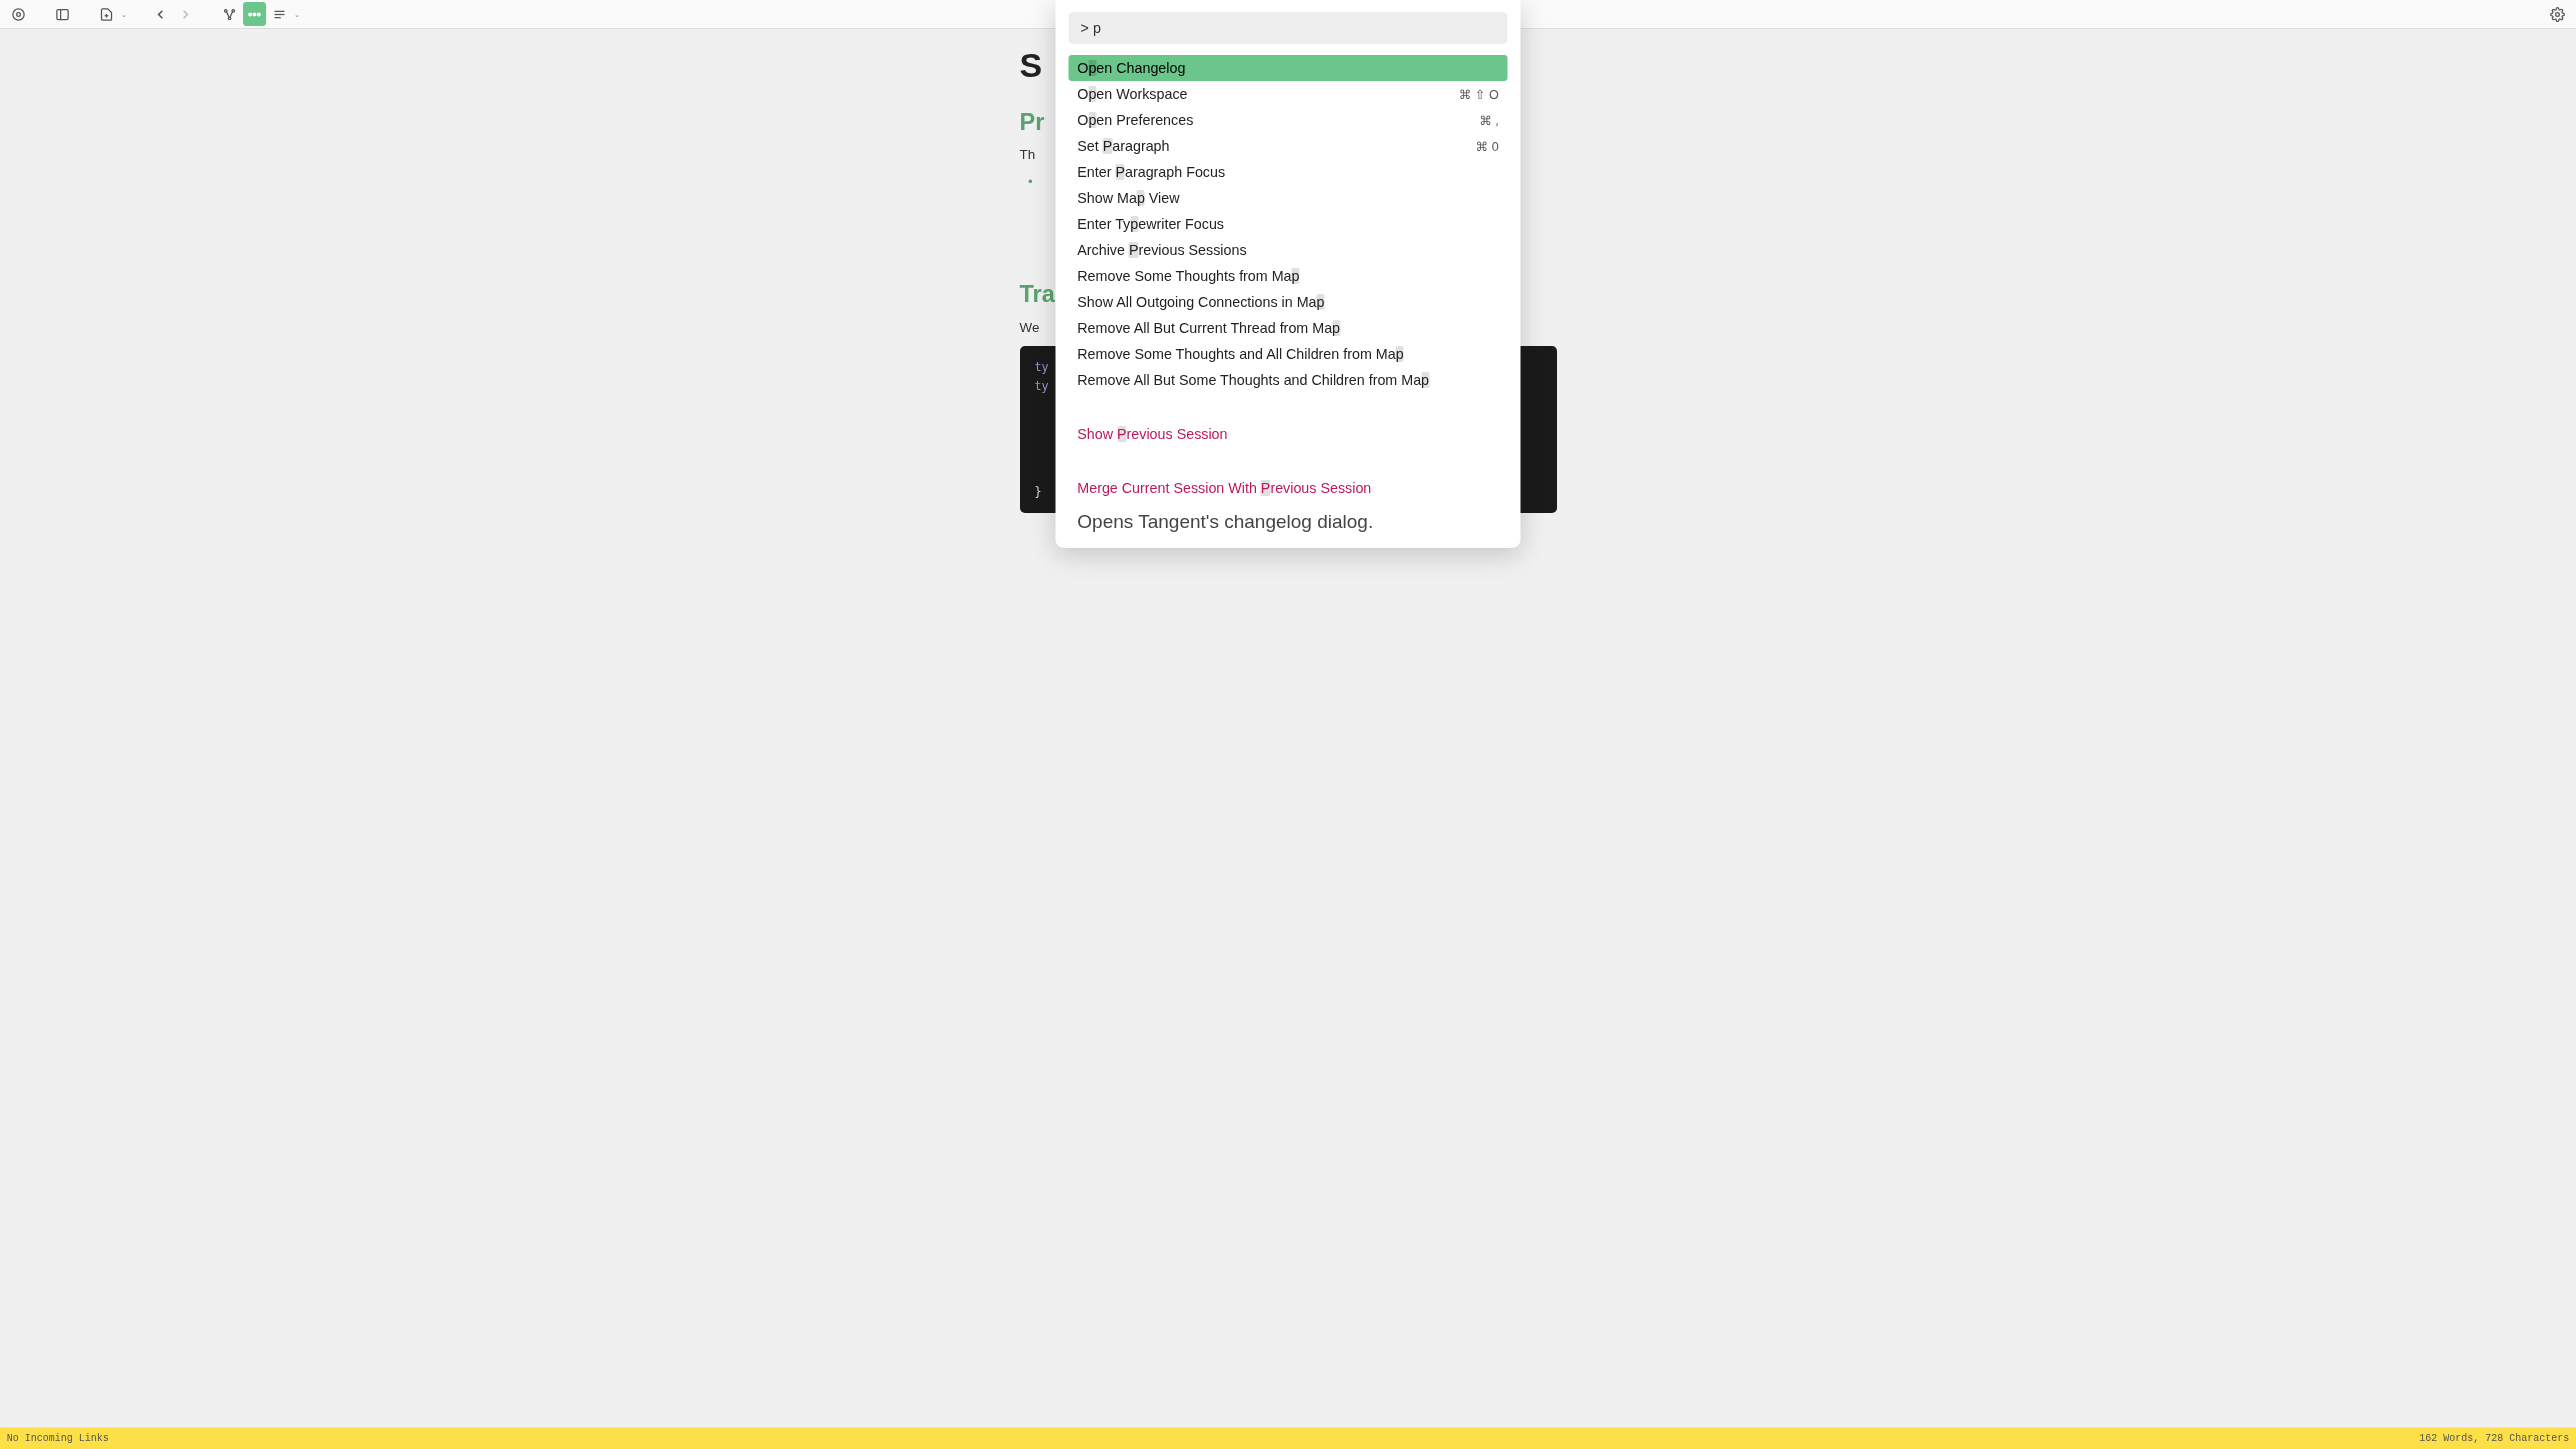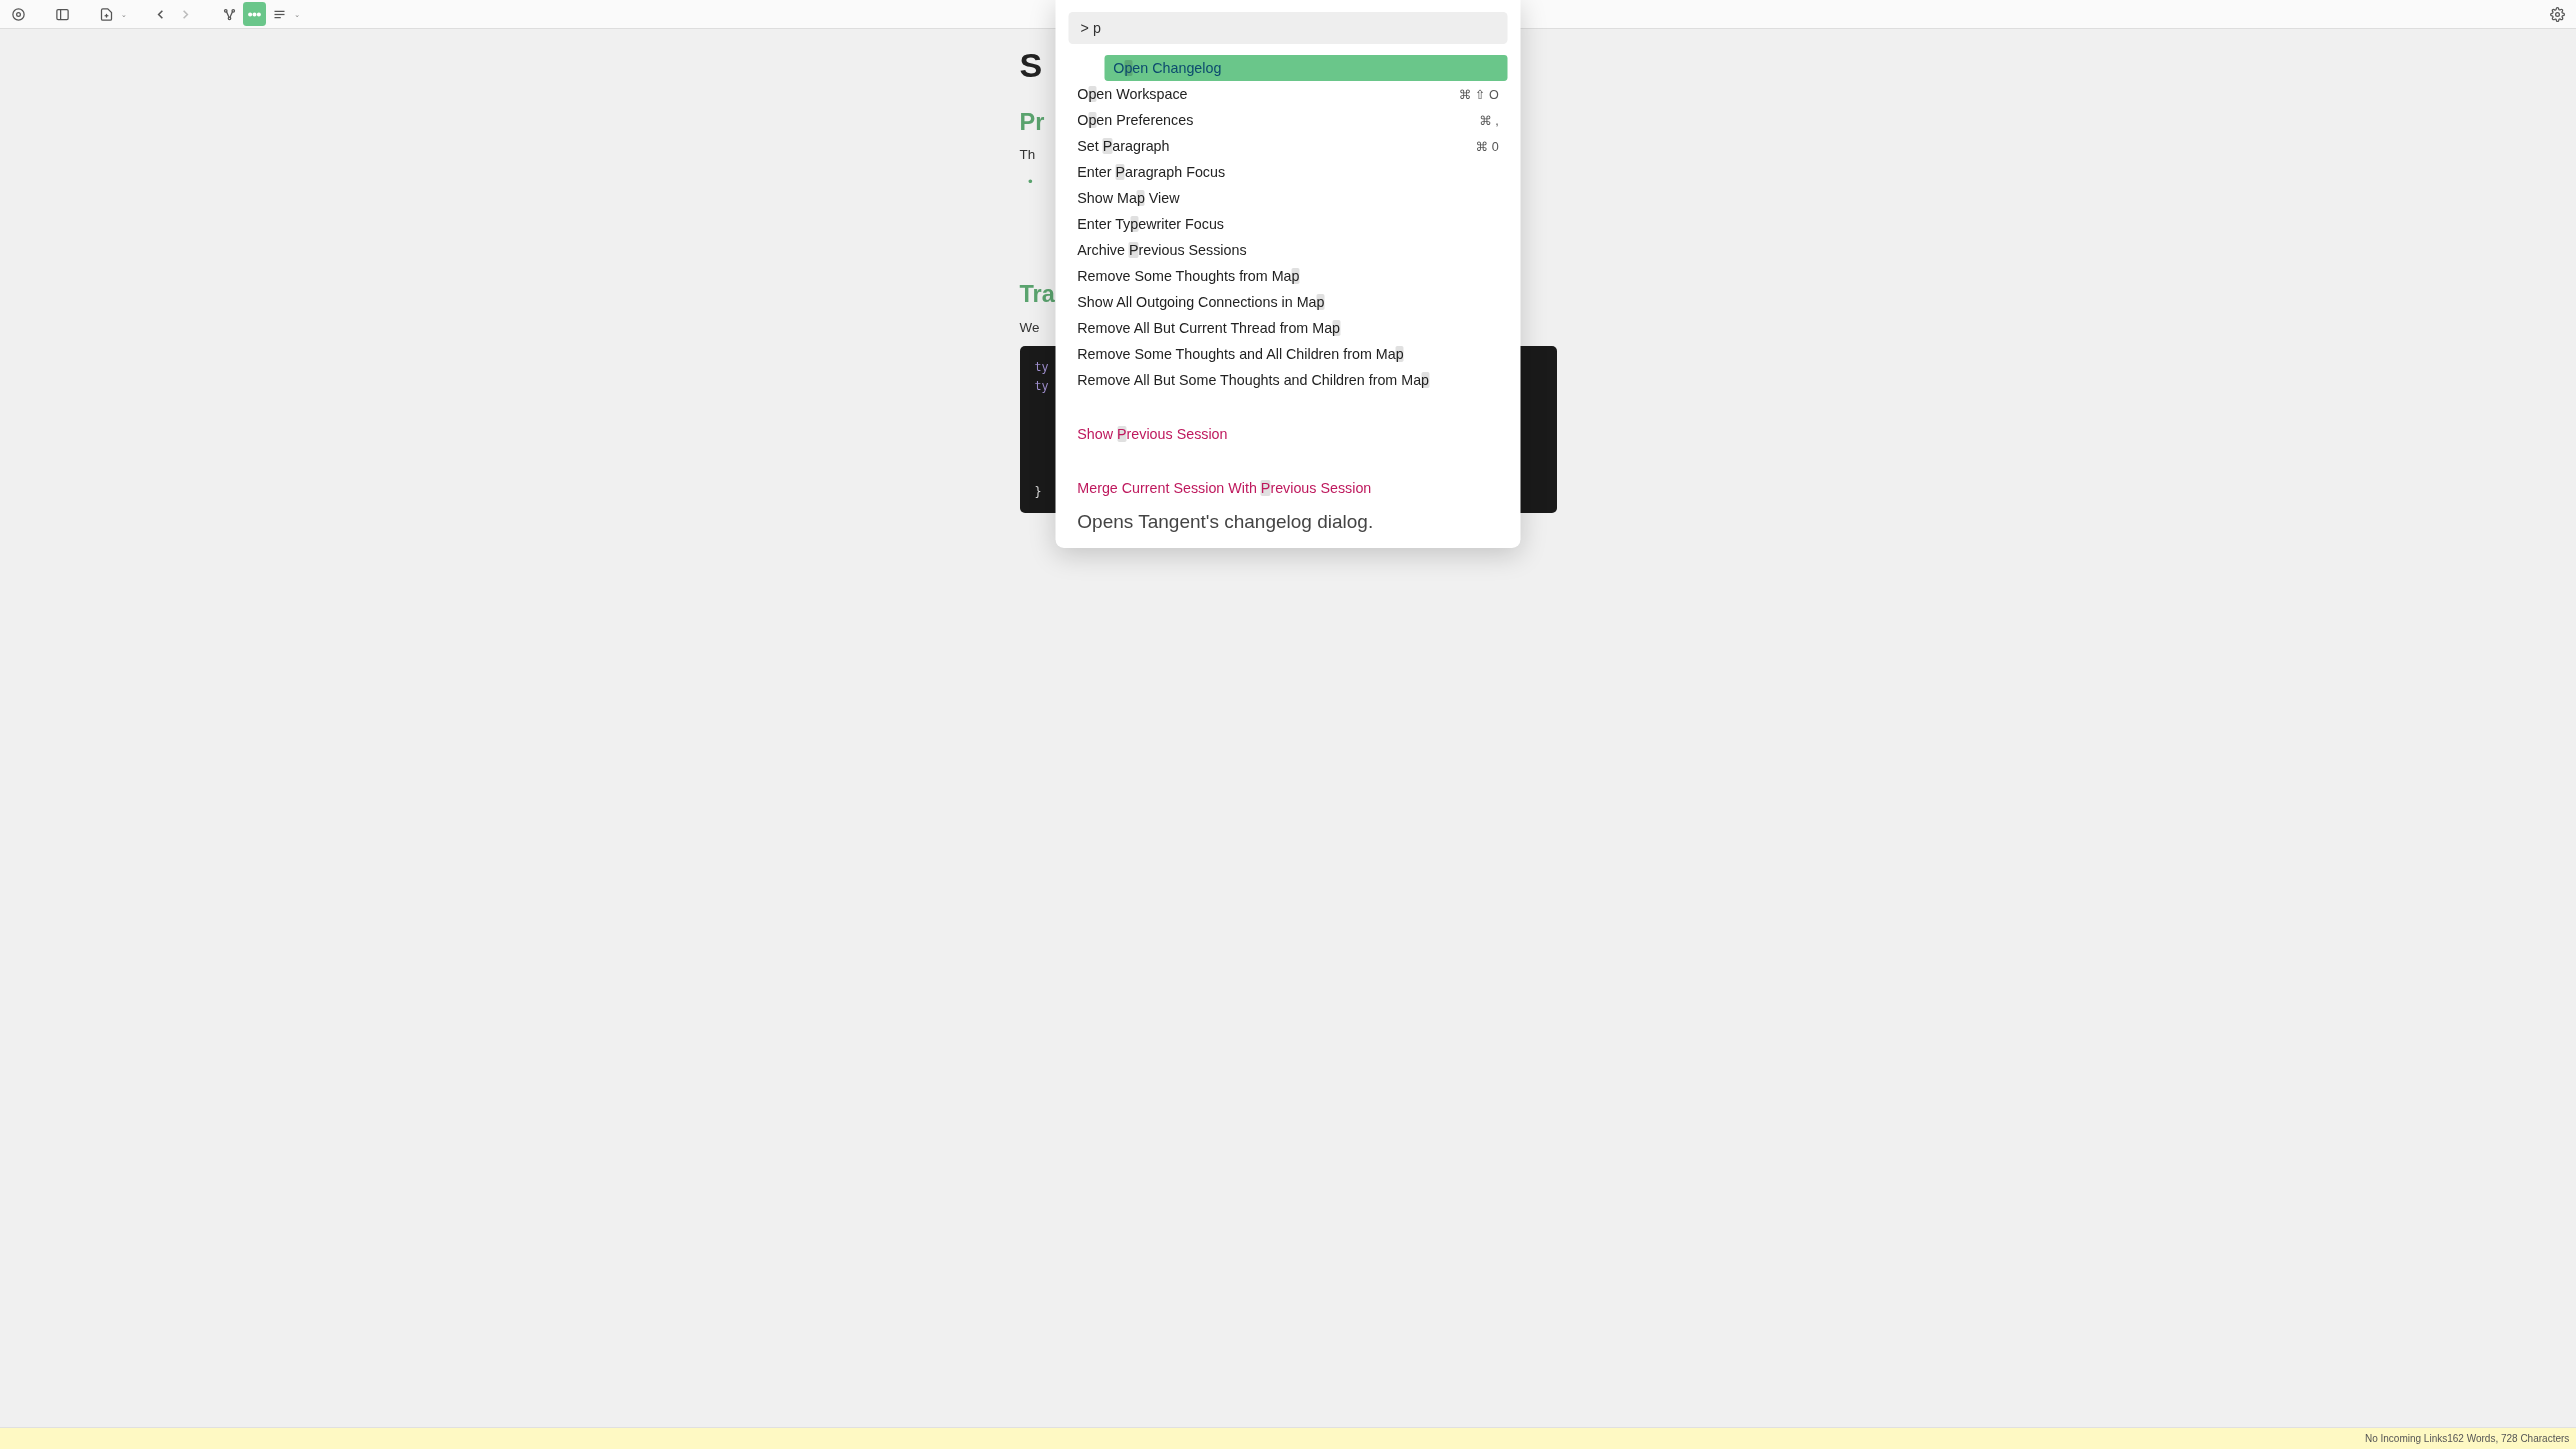--- a/index.html
+++ b/index.html
@@ -180,22 +180,21 @@
       justify-content: space-between;
       padding: 4.2px 8.4px;
       border-radius: 3.4px;
       font-size: 14.3px;
       color: #222;
       min-height: 26px;
     }
     
     .palette-item.selected {
       background: #6ac68a;
-      color: #0c4a6e;
-      margin-left: 36px;
+      color: #000000;
     }
     
     .palette-item.disabled {
       color: #be185d;
       margin-top: 28px;
     }
     
     .palette-item .label {
       white-space: nowrap;
     }
@@ -219,28 +218,29 @@
       font-size: 19px;
       color: #444;
     }
     
     .statusbar {
       position: absolute;
       bottom: 0;
       left: 0;
       right: 0;
       height: 22px;
-      background: #fef9c3;
+      background: #fde047;
       border-top: 0.8px solid #e0e0e0;
       display: flex;
       align-items: center;
-      justify-content: flex-end;
+      justify-content: space-between;
       padding: 0 6.7px;
       font-size: 10px;
       color: #555;
+      font-family: Liberation Mono, monospace;
     }
   </style>
 </head>
 <body>
 
 <div class="toolbar">
   <div class="toolbar-section">
     <div class="toolbar-btn">
       <svg viewBox="0 0 24 24" fill="none" stroke="currentColor" stroke-width="2">
           <circle cx="12" cy="12" r="9"></circle>

